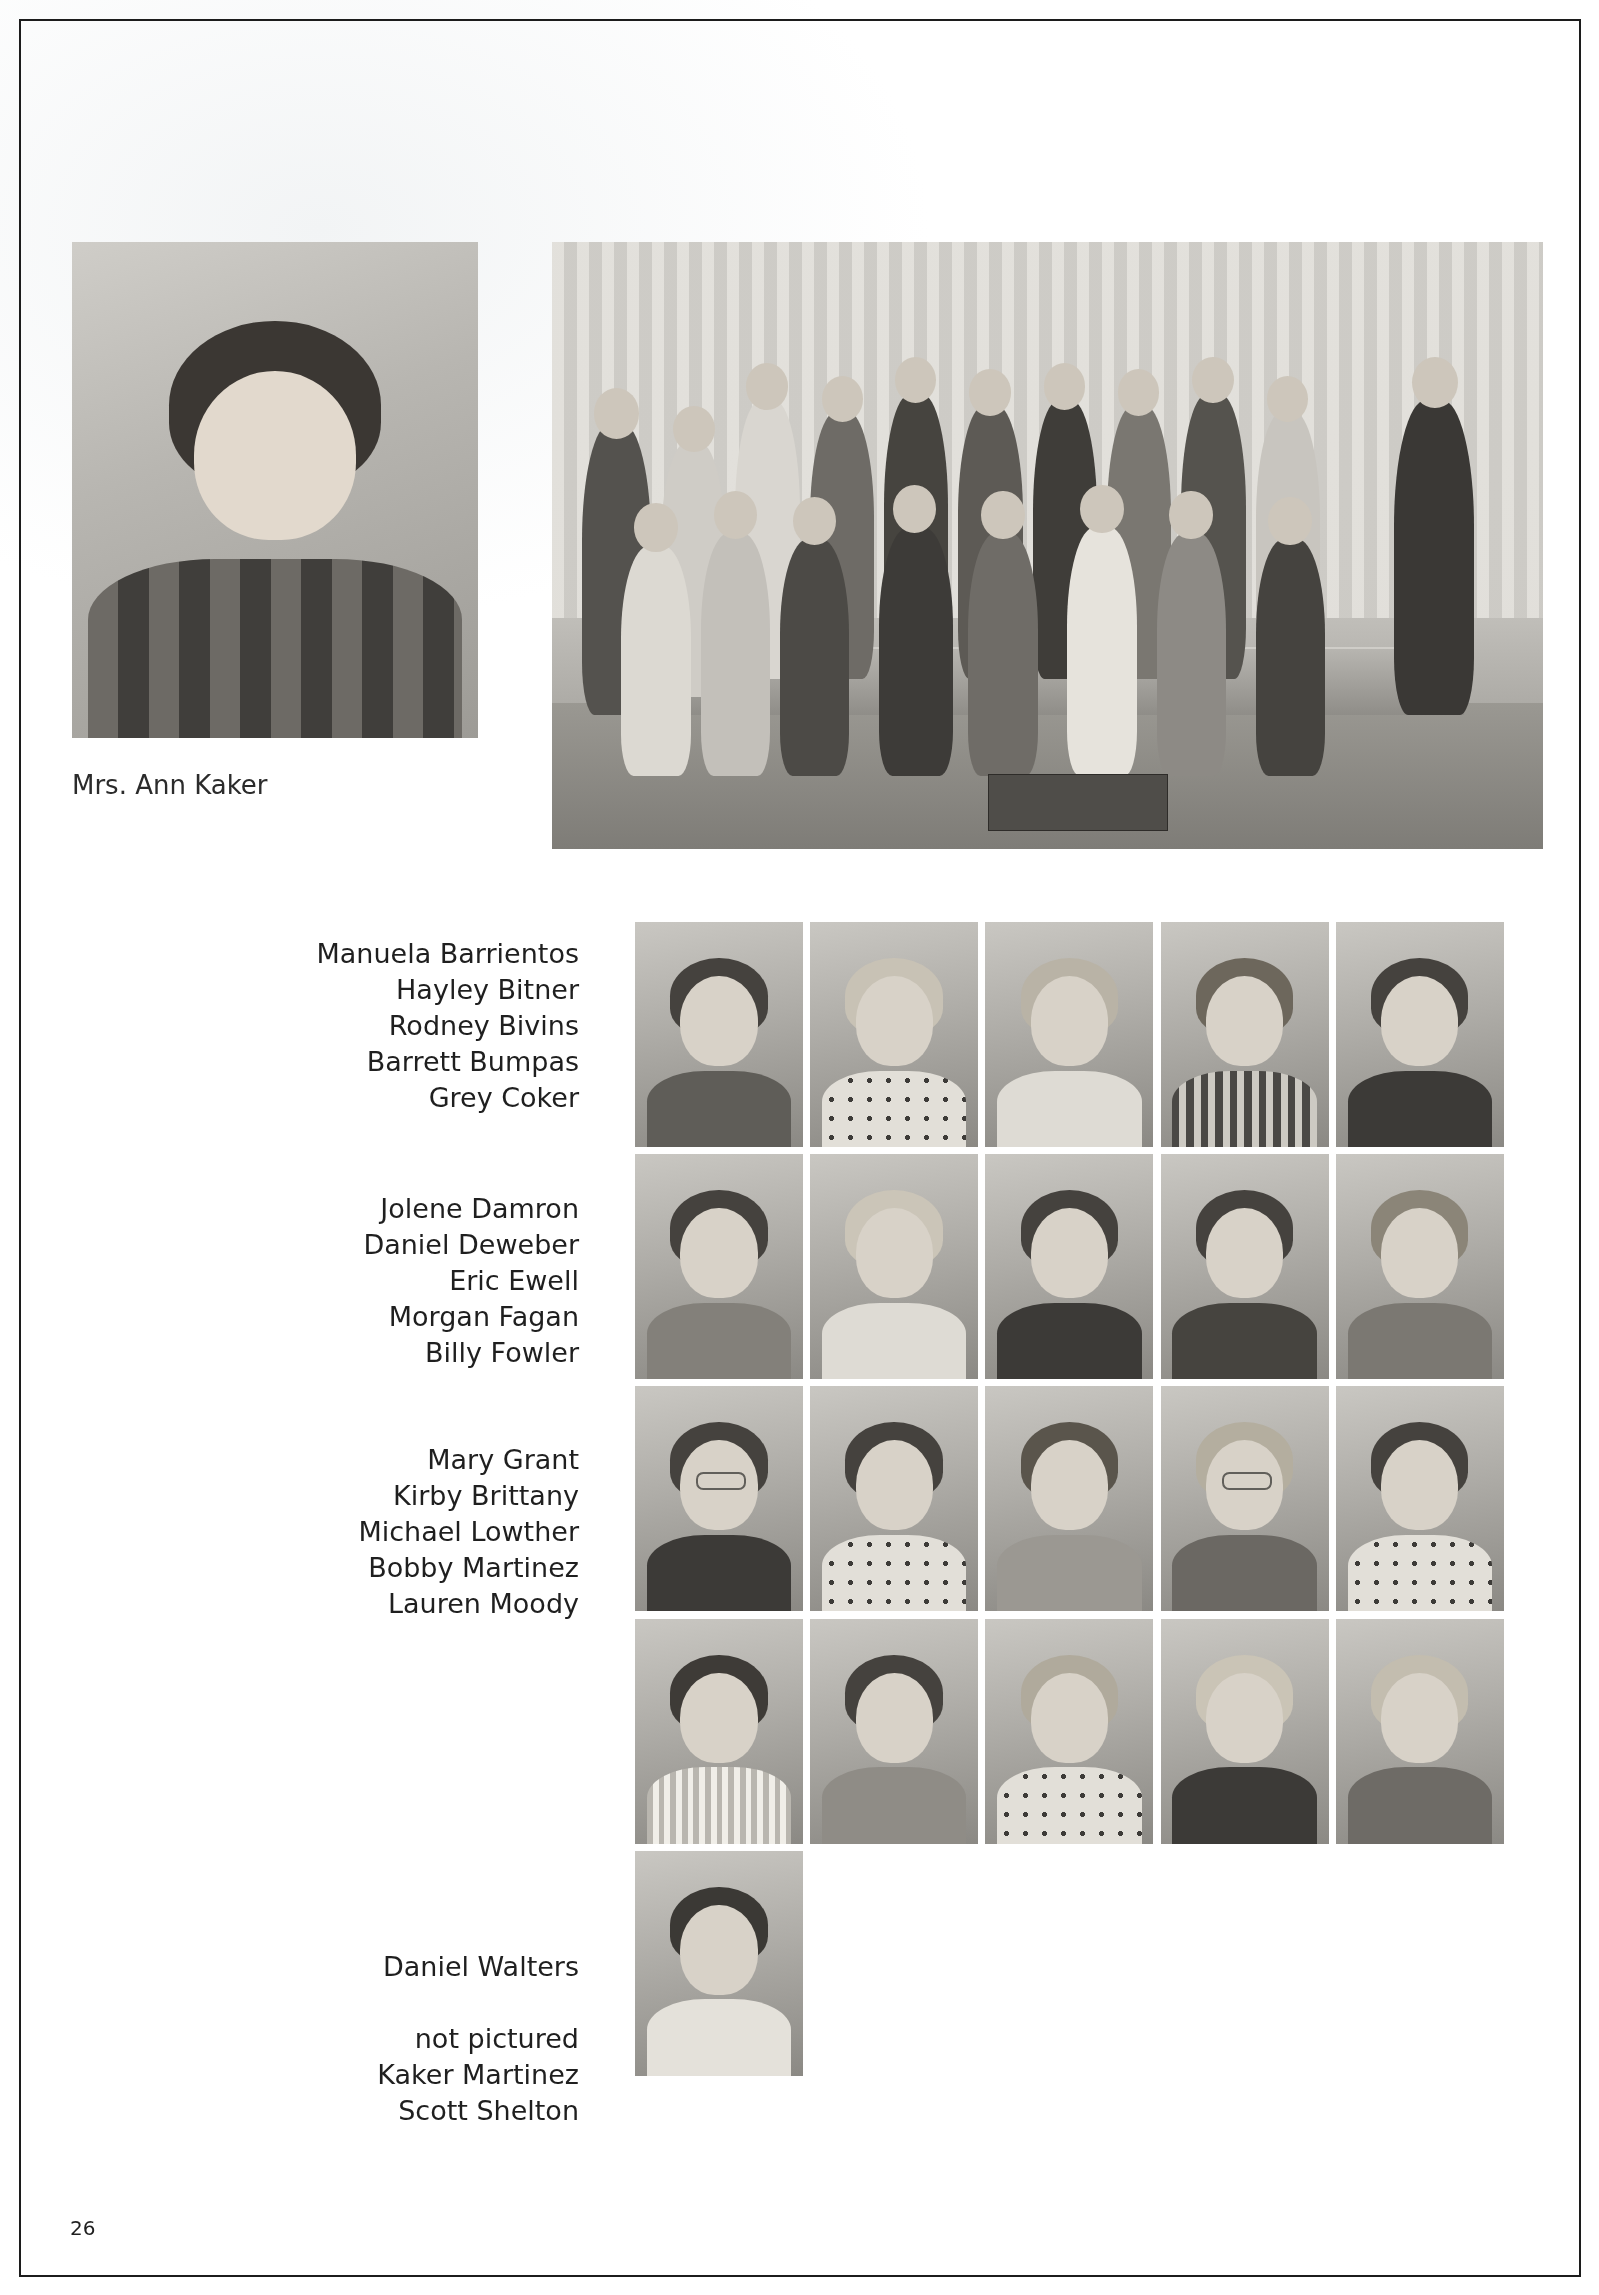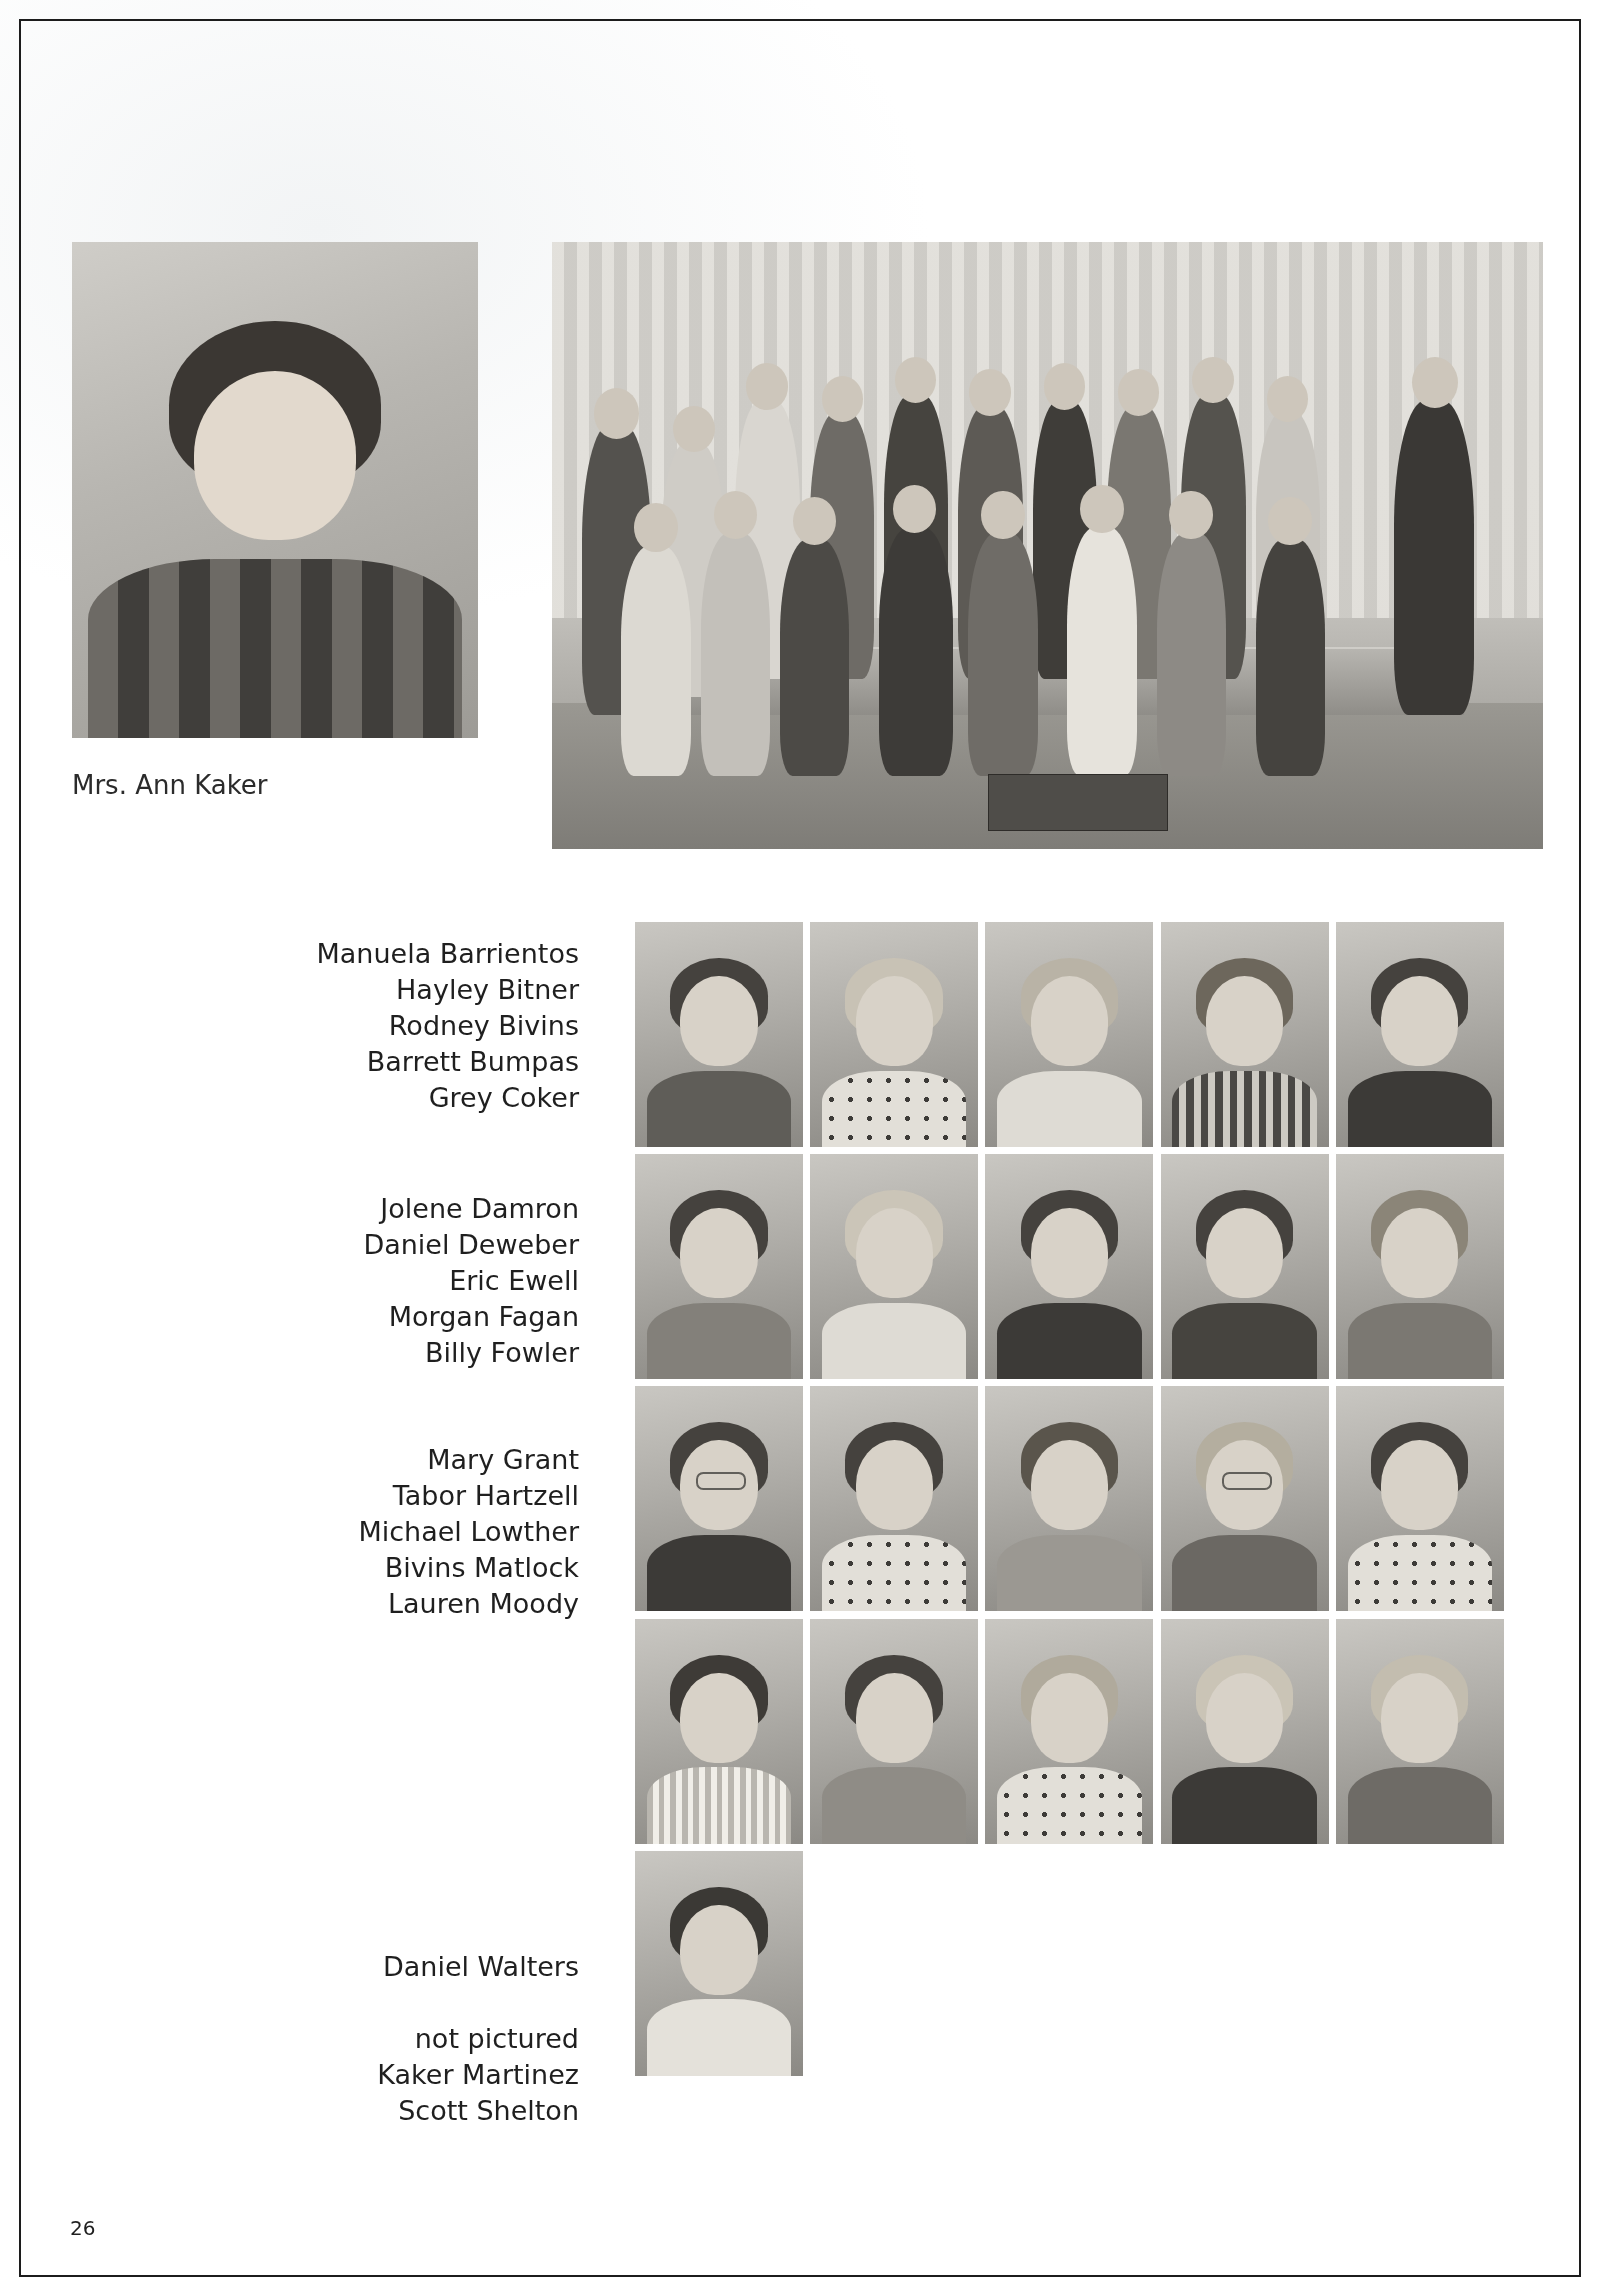--- a/index.html
+++ b/index.html
@@ -263,23 +263,23 @@
   <div class="names-col" style="top:936px;">
     <span class="nameline">Manuela Barrientos</span>
     <span class="nameline">Hayley Bitner</span>
     <span class="nameline">Rodney Bivins</span>
     <span class="nameline">Barrett Bumpas</span>
     <span class="nameline">Grey Coker</span>
   </div>
 
   <div class="names-col" style="top:1442px;">
     <span class="nameline">Mary Grant</span>
-    <span class="nameline">Tabor Hartzell</span>
+    <span class="nameline">Kirby Brittany</span>
     <span class="nameline">Michael Lowther</span>
-    <span class="nameline">Bivins Matlock</span>
+    <span class="nameline">Bobby Martinez</span>
     <span class="nameline">Lauren Moody</span>
   </div>
 
 
   <div class="names-col" style="top:1949px;text-align:right;">
     <span class="nameline">Daniel Walters</span>
     <span class="blankline"></span>
     <span class="nameline">not pictured</span>
     <span class="nameline">Kaker Martinez</span>
     <span class="nameline">Scott Shelton</span>

